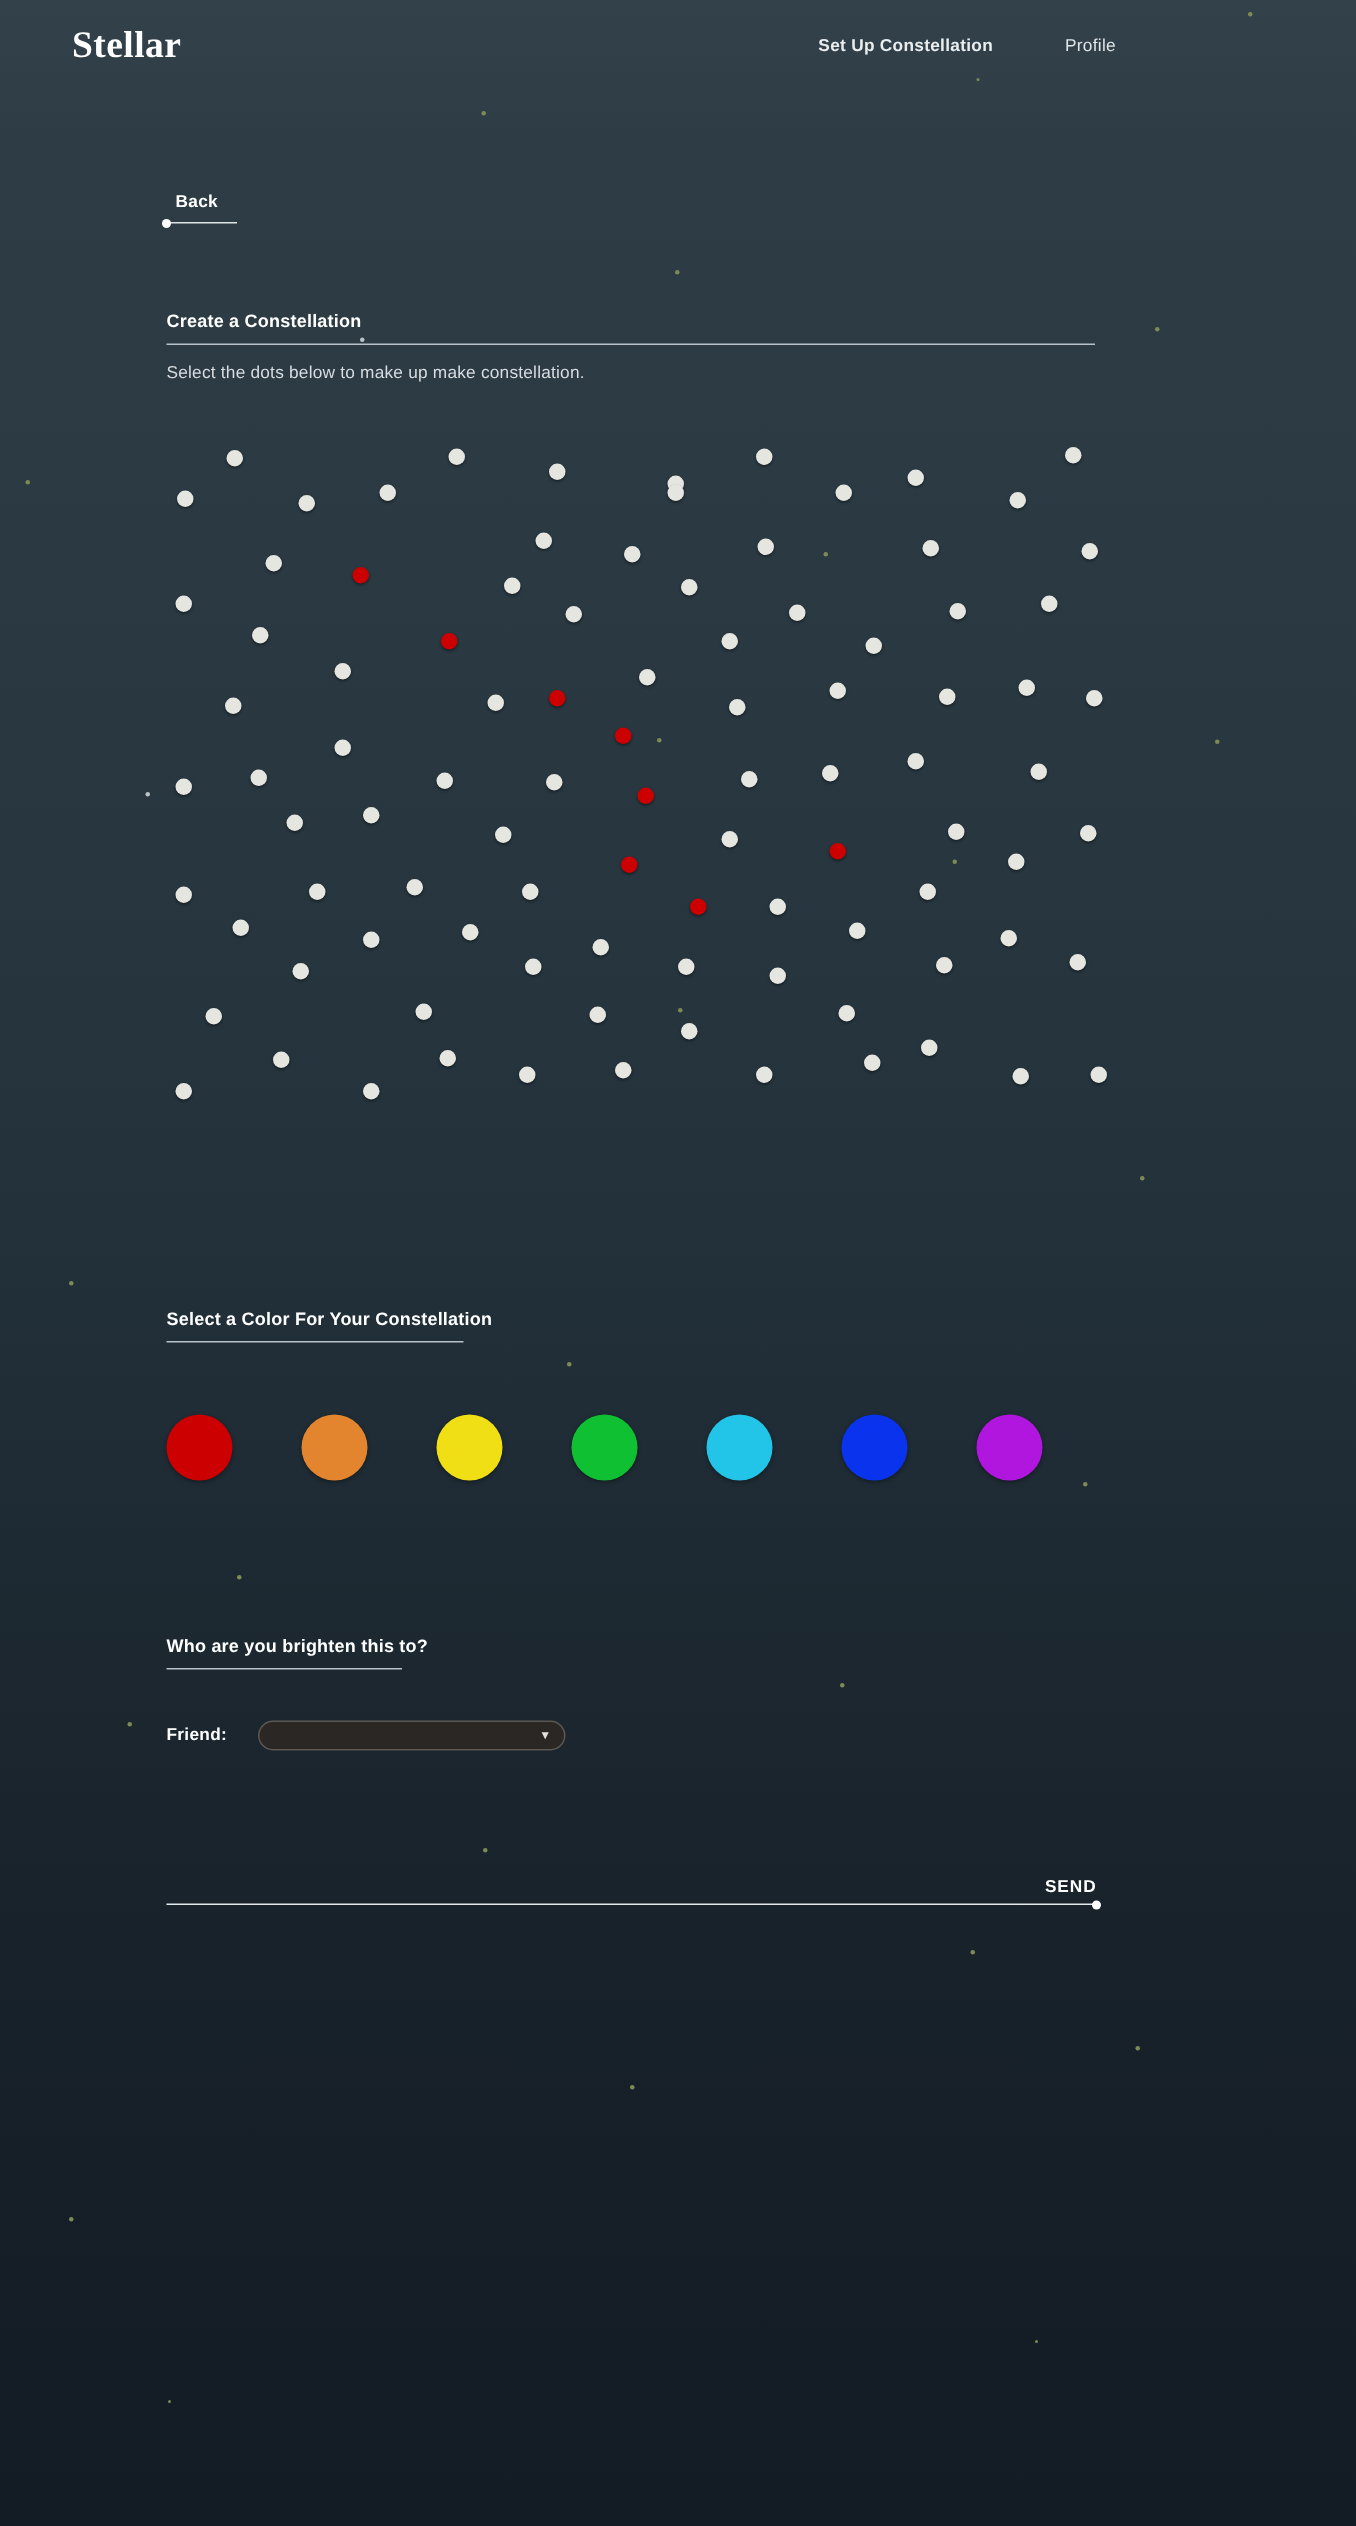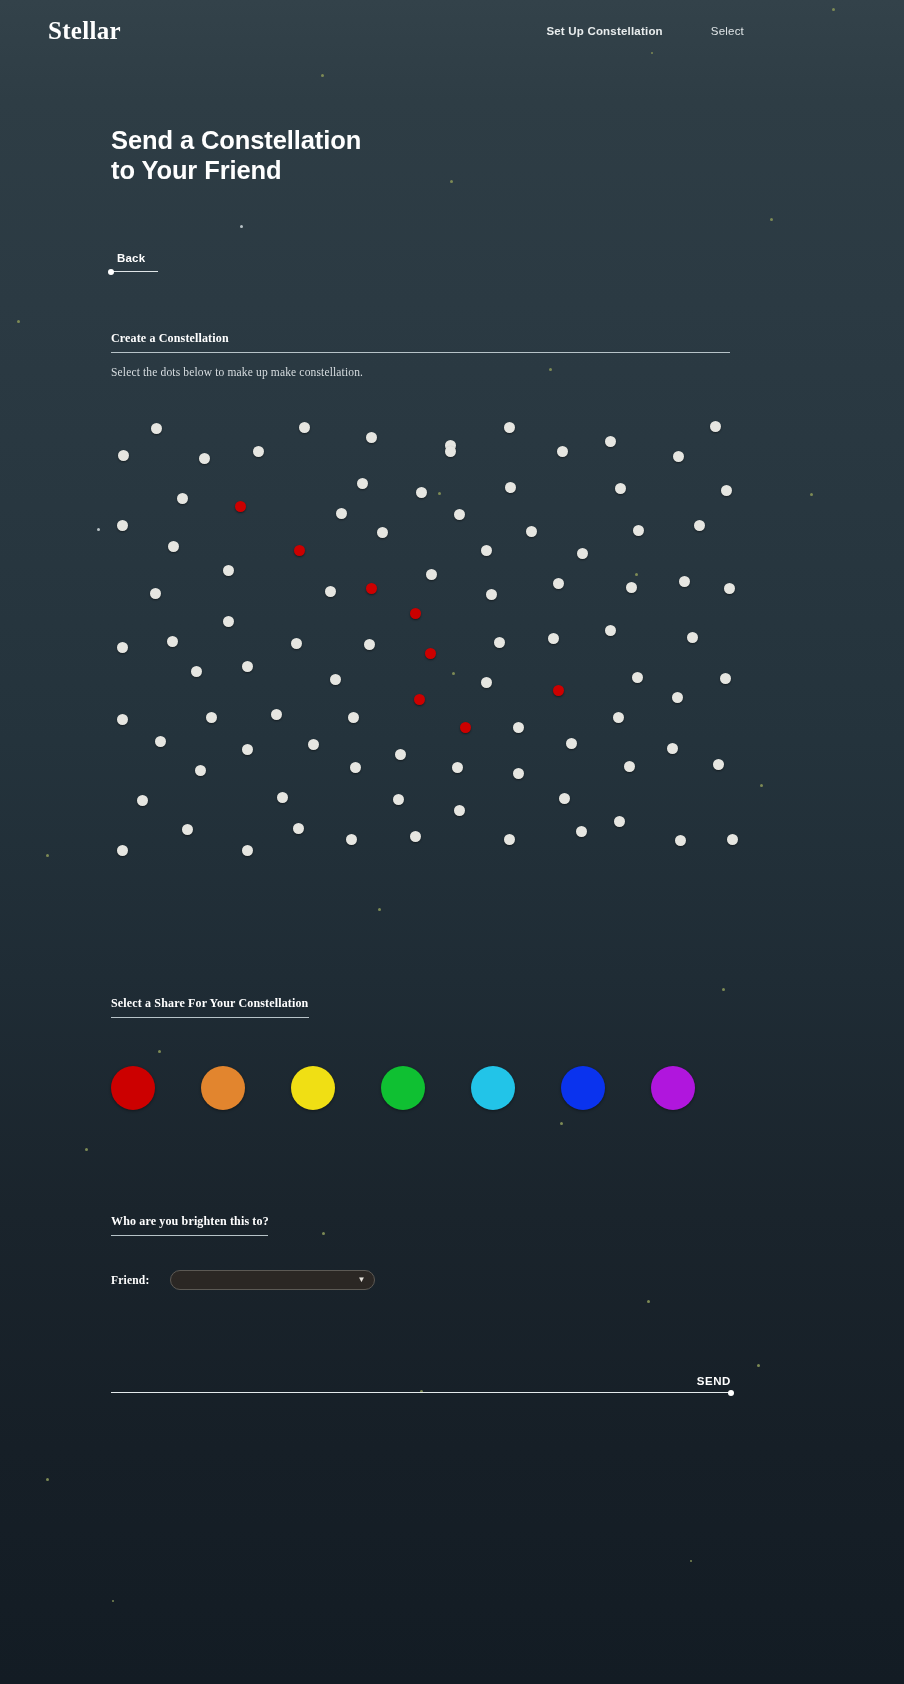--- a/index.html
+++ b/index.html
@@ -123,21 +123,21 @@
     position: absolute;
     top: -2.5px;
     width: 6px;
     height: 6px;
     border-radius: 50%;
     background: #ffffff;
   }
   .rule .endcap.left { left: -3px; }
 
   
-  .section { position: relative; font-family: Liberation Serif, serif; }
+  .section { position: relative; }
   .section-head {
     font-size: 12px;
     font-weight: 700;
     color: #ffffff;
     letter-spacing: 0.15px;
     display: inline-block;
   }
   .head-rule {
     height: 1px;
     background: #b7c3c8;
@@ -300,28 +300,26 @@
       <span class="star dim" style="left: 420px; top: 1390px; width: 3px; height: 3px;"></span>
       <span class="star dim" style="left: 46px; top: 1478px; width: 3px; height: 3px;"></span>
       <span class="star dim" style="left: 112px; top: 1600px; width: 2px; height: 2px;"></span>
       <span class="star dim" style="left: 690px; top: 1560px; width: 2px; height: 2px;"></span>
     </div>
 
   <div class="header">
     <div class="logo">Stellar</div>
     <div class="nav">
       <div class="nav-link active">Set Up Constellation</div>
-      <div class="nav-link muted">Select</div>
+      <div class="nav-link muted">Profile</div>
     </div>
   </div>
 
   <div class="main">
 
-    <h1 class="page-title">Send a Constellation
-to Your Friend</h1>
 
     <div class="back-wrap">
       <span class="back-label">Back</span>
       <div class="rule">
         <span class="endcap left"></span>
       </div>
     </div>
 
     <div class="section" id="sec-create">
       <div class="section-head">Create a Constellation</div>
@@ -422,21 +420,21 @@
           <span class="dot" style="left: 465px; top: 416px; background: rgb(230, 230, 225);"></span>
           <span class="dot" style="left: 564px; top: 425px; background: rgb(230, 230, 225);"></span>
           <span class="dot" style="left: 6px; top: 435px; background: rgb(230, 230, 225);"></span>
           <span class="dot" style="left: 131px; top: 435px; background: rgb(230, 230, 225);"></span>
           <span class="dot" style="left: 299px; top: 421px; background: rgb(230, 230, 225);"></span>
           <span class="dot" style="left: 616px; top: 424px; background: rgb(230, 230, 225);"></span>
         </div>
     </div>
 
     <div class="section" id="sec-color">
-      <div class="section-head">Select a Share For Your Constellation</div>
+      <div class="section-head">Select a Color For Your Constellation</div>
       <div class="head-rule"></div>
       <div class="swatches" id="swatches">
           <span class="swatch" style="background: rgb(204, 0, 0);"></span>
           <span class="swatch" style="background: rgb(226, 133, 46);"></span>
           <span class="swatch" style="background: rgb(240, 223, 20);"></span>
           <span class="swatch" style="background: rgb(15, 192, 50);"></span>
           <span class="swatch" style="background: rgb(34, 196, 232);"></span>
           <span class="swatch" style="background: rgb(10, 51, 238);"></span>
           <span class="swatch" style="background: rgb(176, 22, 221);"></span>
         </div>

